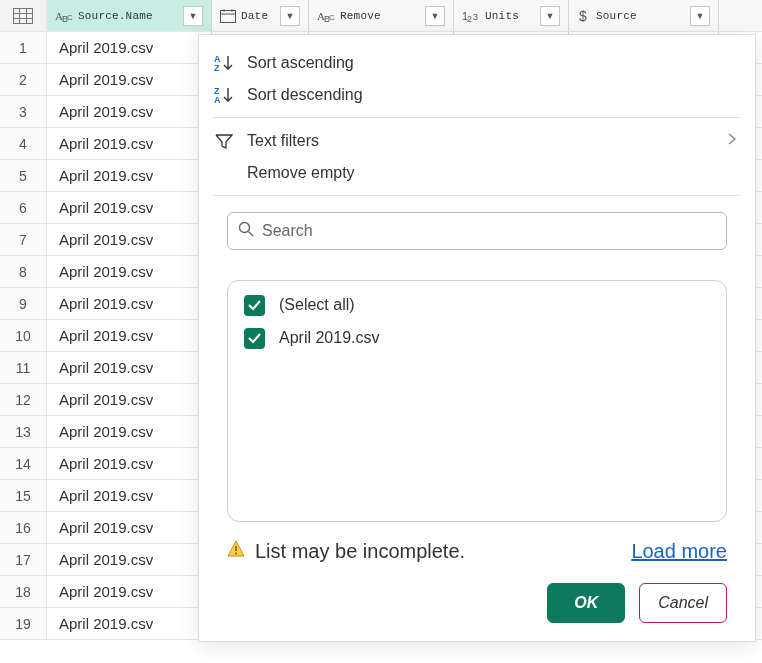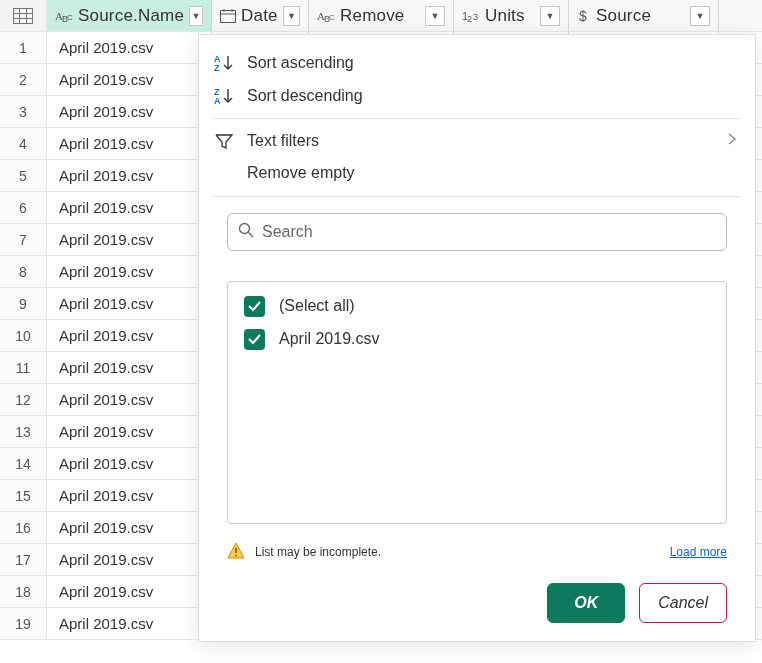--- a/index.html
+++ b/index.html
@@ -50,21 +50,21 @@
   .th { background: #f8f8f8; color: #222; font-weight: 400; }
   .th.active { background: #c8ede2; }
 
   .col-source { width: 165px; }
   .col-date   { width: 97px; }
   .col-country{ width: 145px; }
   .col-units  { width: 115px; }
   .col-revenue{ width: 150px; }
 
   .type-icon { flex: 0 0 auto; color: #666; display: inline-flex; align-items: center; }
-  .th-label  { flex: 1 1 auto; font-weight: 500; color: #333; font-size: 17px; letter-spacing: 0.2px; }
+  .th-label  { flex: 1 1 auto; font-weight: 500; color: #333; font-size: 11px; letter-spacing: 0.2px; font-family: Liberation Mono, monospace; }
   .th-dd {
     width: 20px; height: 20px;
     display: inline-flex; align-items: center; justify-content: center;
     border: 1px solid #c6c6c6;
     background: #fff;
     color: #555;
     font-size: 9px;
   }
 
   .td { padding: 0 12px; color: #333; font-size: 15px; }
@@ -114,21 +114,21 @@
     font-size: 16px;
     flex: 1;
     color: #333;
   }
   .searchbox input::placeholder { color: #666; }
   .searchbox .sicon { color: #666; }
 
   .valuebox {
     margin: 16px 28px 14px;
     border: 1px solid #cfcfcf;
-    border-radius: 4px;
+    border-radius: 12px;
     height: 254px;
     padding: 14px 16px;
     display: flex;
     flex-direction: column;
     gap: 12px;
   }
   .chkrow {
     display: flex;
     align-items: center;
     gap: 14px;
@@ -143,21 +143,21 @@
     align-items: center;
     justify-content: center;
     color: #fff;
   }
 
   .notice {
     margin: 4px 28px 20px;
     display: flex;
     align-items: center;
     gap: 10px;
-    font-size: 12px;
+    font-size: 20px;
     justify-content: flex-end;
   }
   .notice .warn { color: #d78b00; }
   .notice .ntext { flex: 1; color: #333; }
   .notice .loadmore { color: #1464c0; text-decoration: underline; }
 
   .btns {
     margin: 0 28px;
     display: flex;
     justify-content: flex-end;

